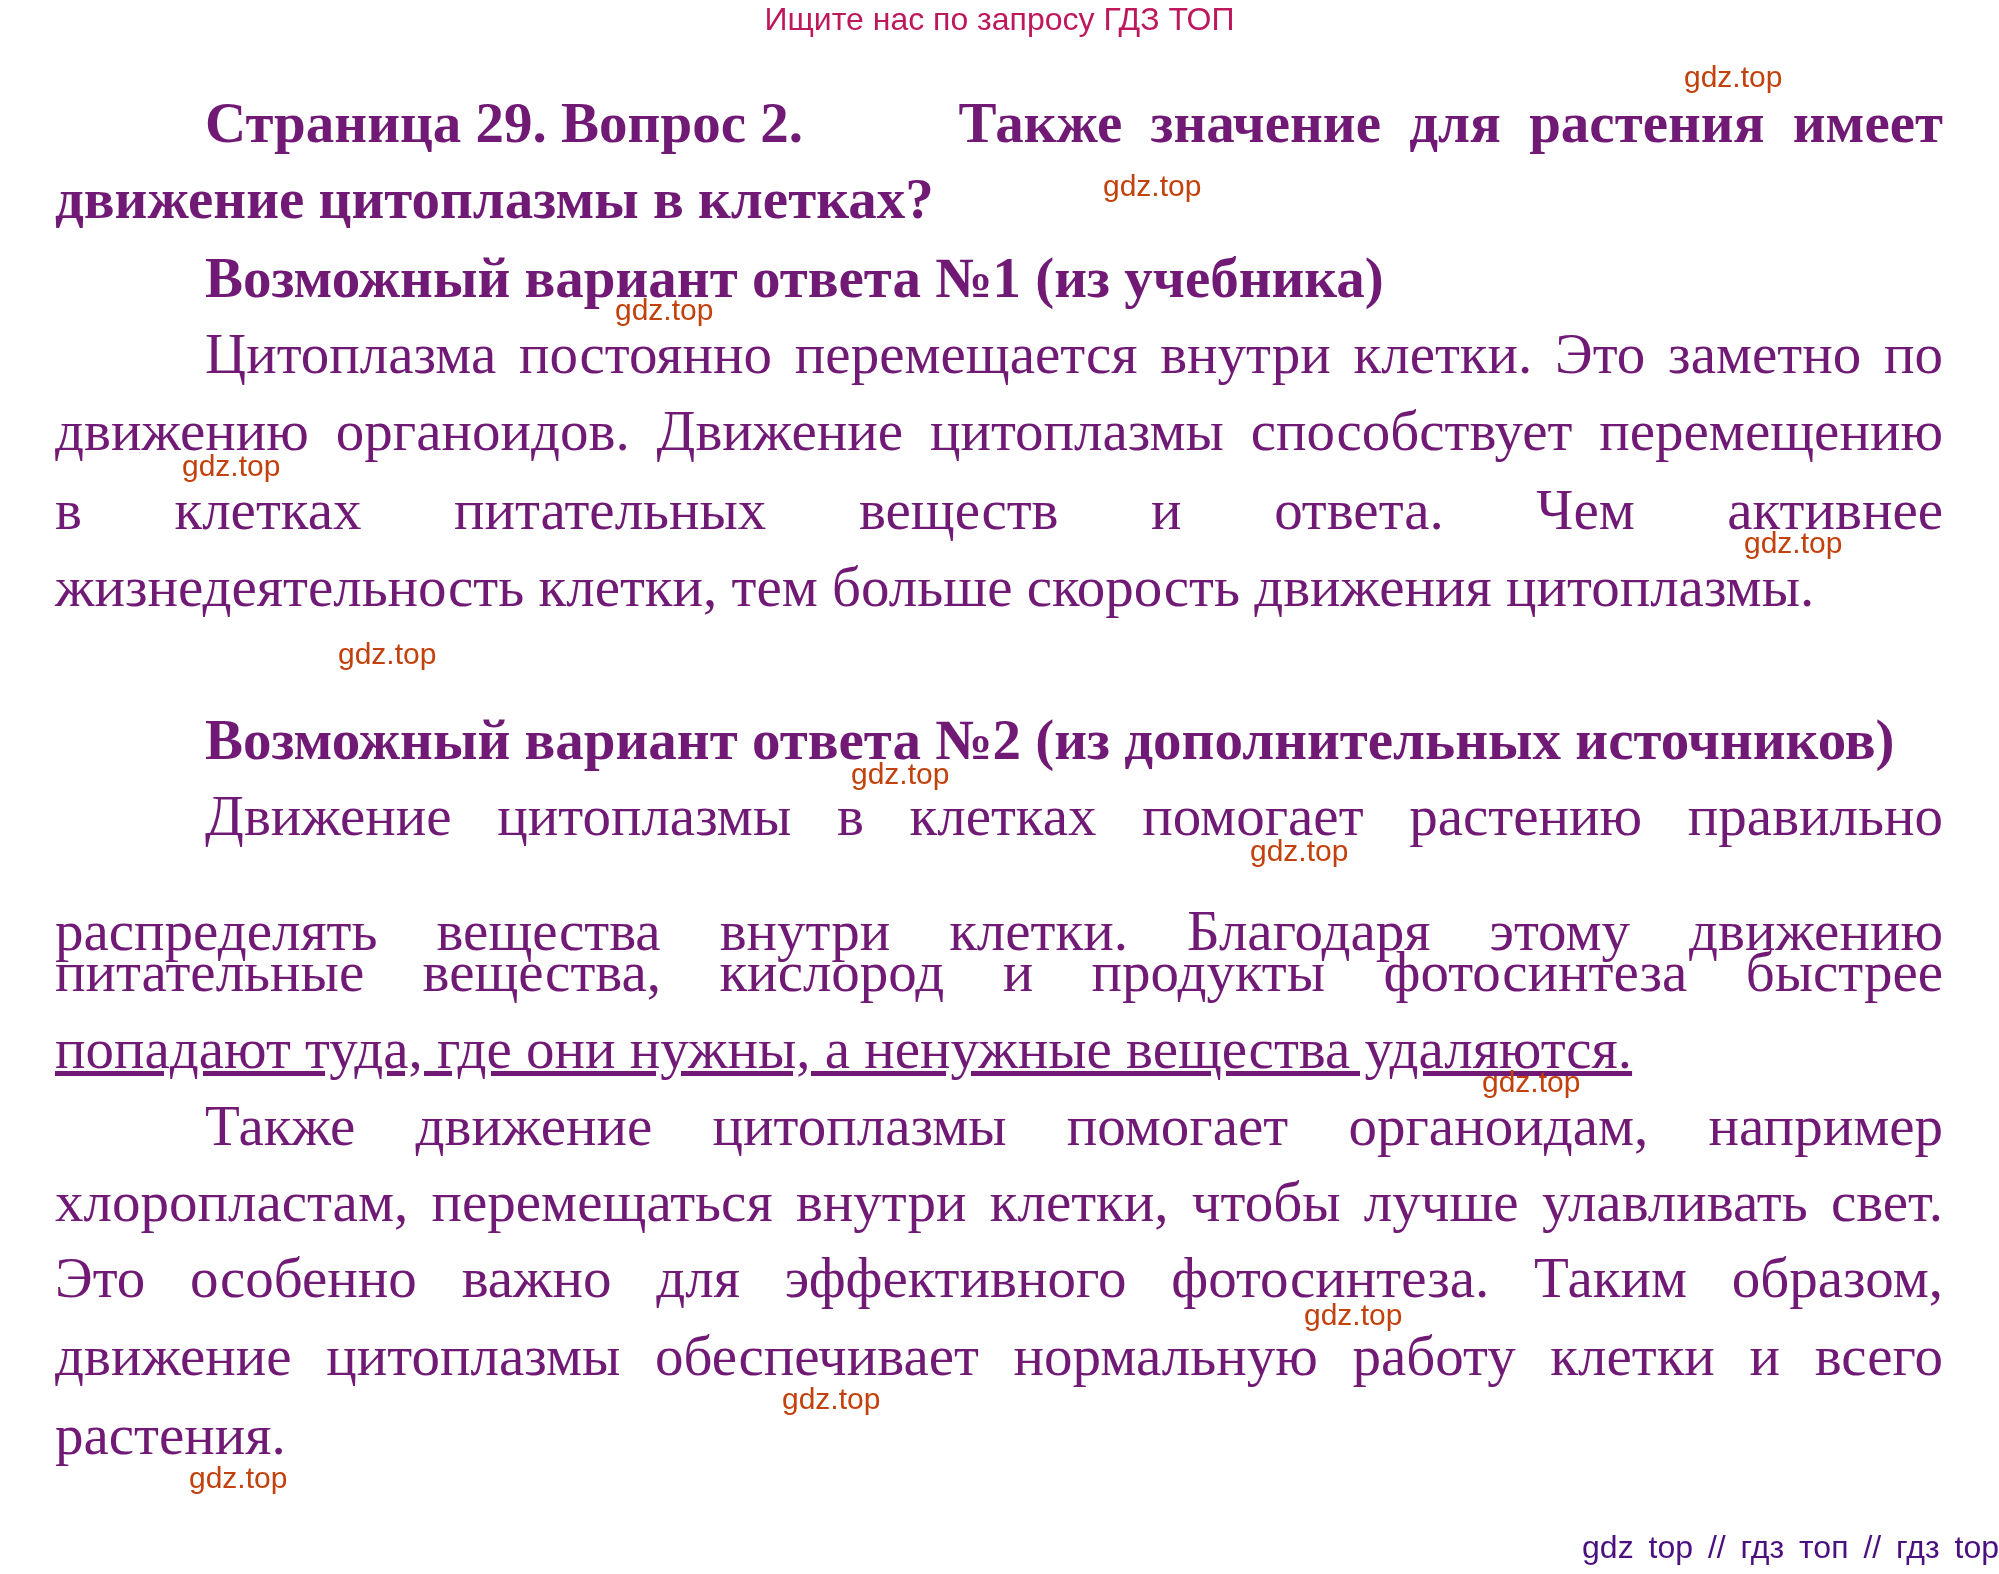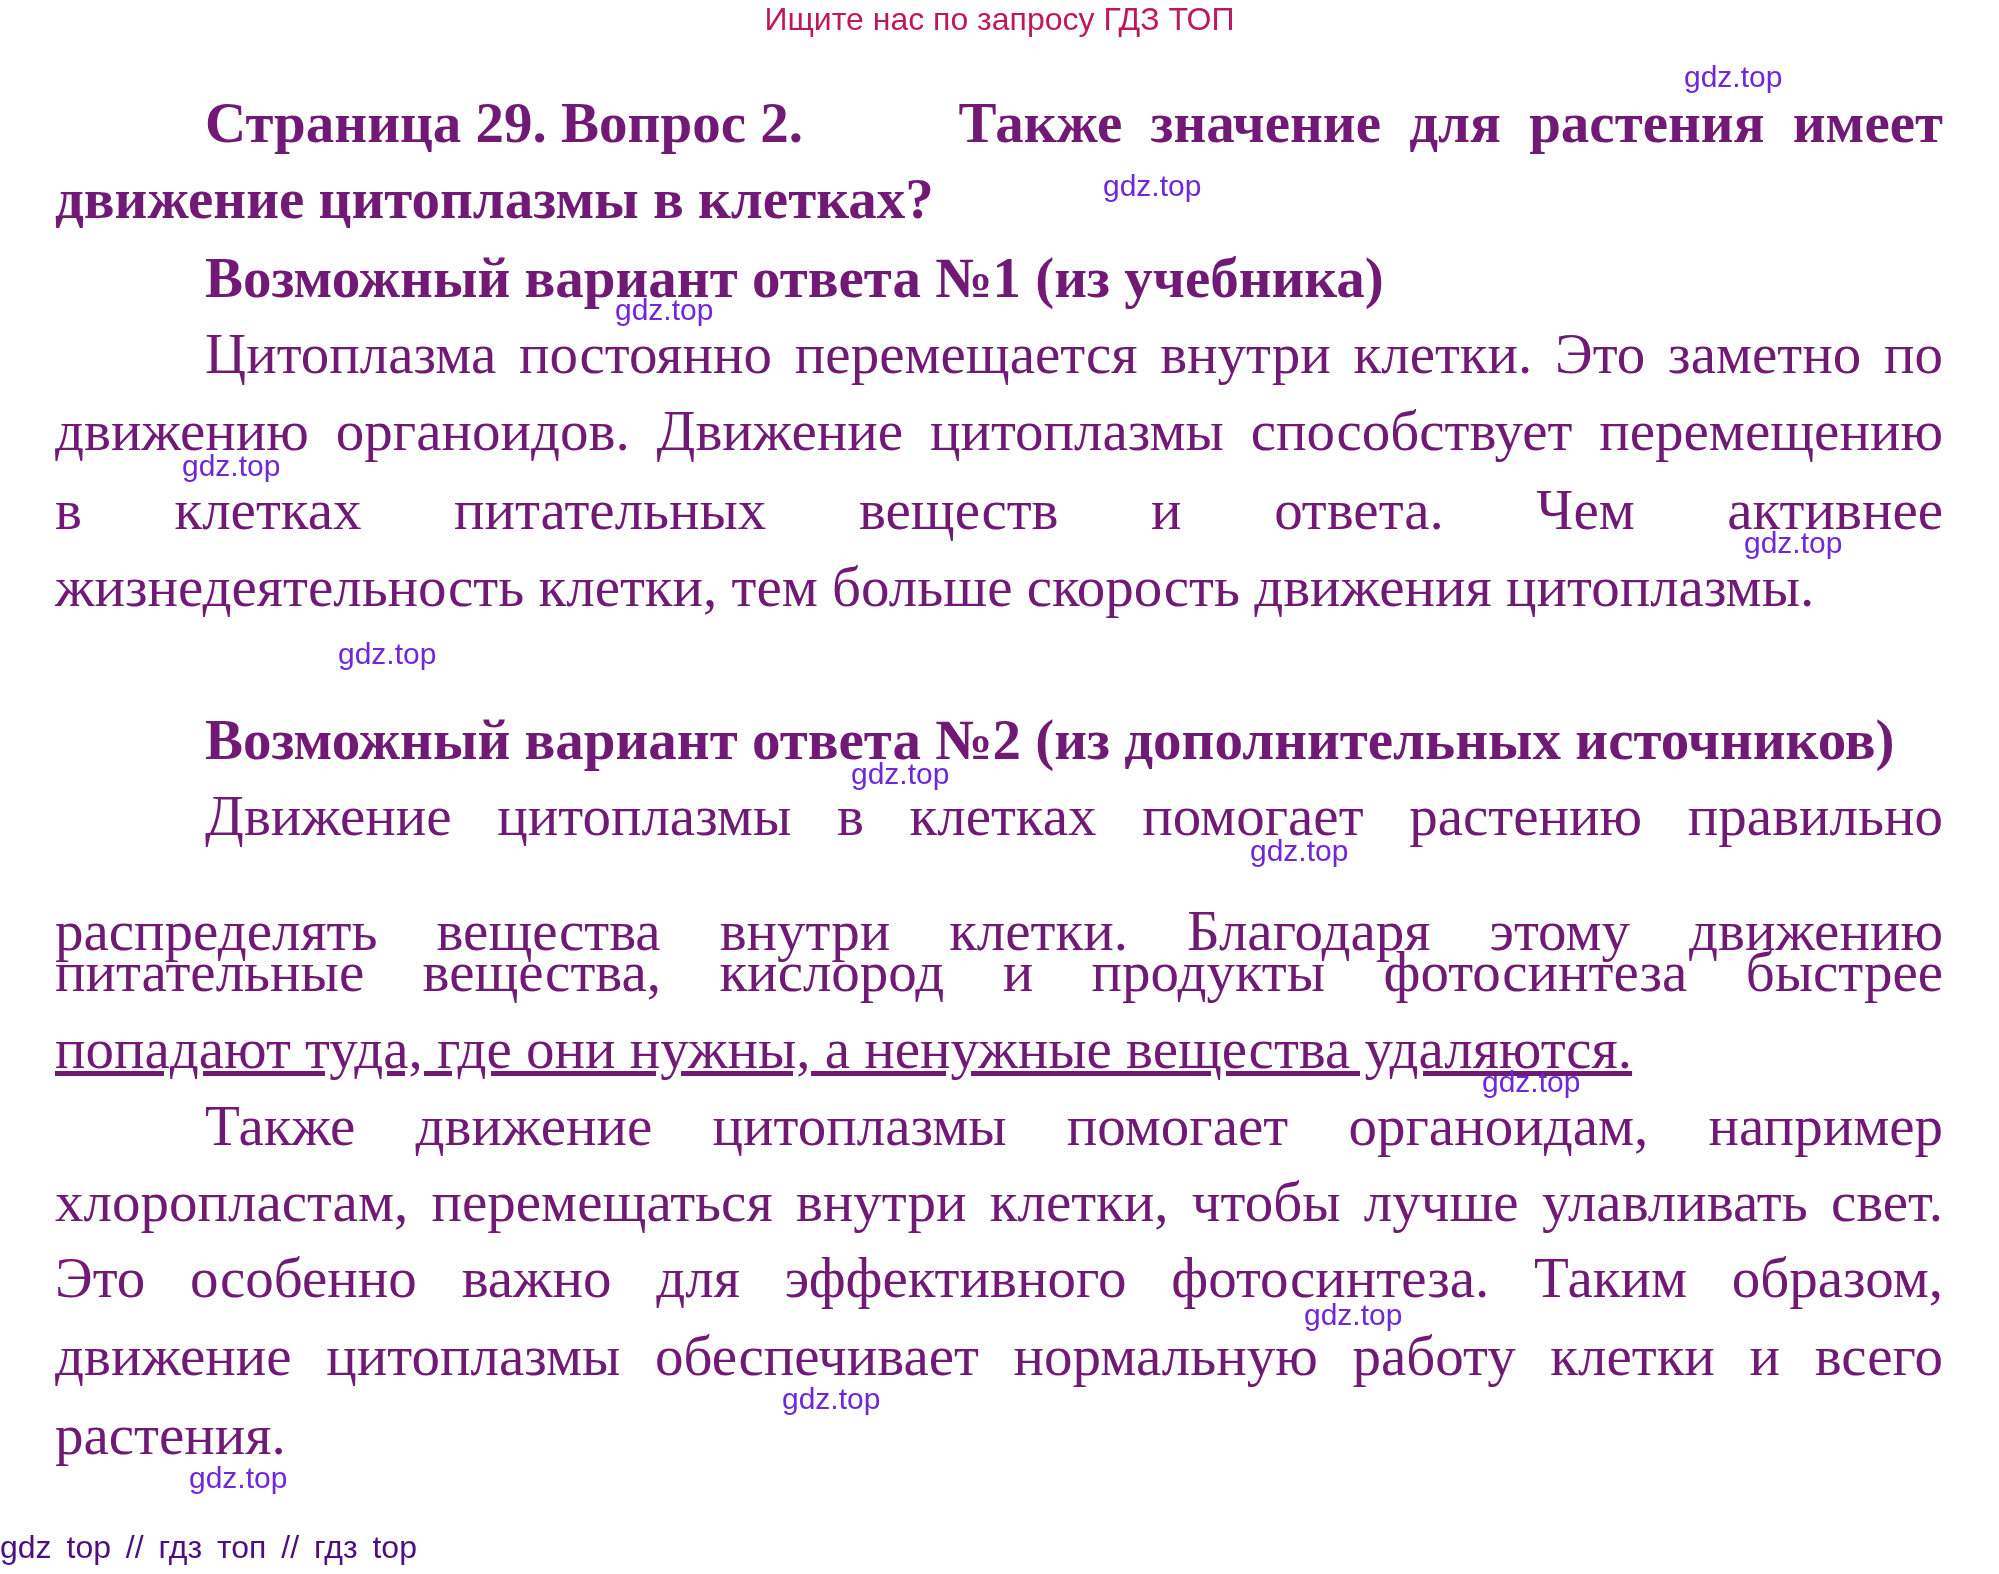--- a/index.html
+++ b/index.html
@@ -13,25 +13,25 @@
     position: absolute; left: 55px; width: 1888px;
     font-family: "Liberation Serif", serif; font-size: 57px;
     line-height: 60px; height: 60px; color: #701a75;
     white-space: nowrap; overflow: visible;
   }
   .line.j { text-align: justify; text-align-last: justify; white-space: normal; }
   .line.ind { left: 205px; width: 1738px; }
   .bold { font-weight: bold; }
   .wm {
     position: absolute; font-family: "Liberation Sans", sans-serif;
-    font-size: 30px; line-height: 30px; color: #6d28d9; white-space: nowrap;
+    font-size: 30px; line-height: 30px; color: #c2410c; white-space: nowrap;
   }
   .footer {
     position: absolute; left: 0; width: 1999px; top: 1527px; height: 40px;
-    text-align: left; color: #4a1080;
+    text-align: right; color: #4a1080;
     font-family: "Liberation Sans", sans-serif; font-size: 32px; line-height: 40px;
     word-spacing: 6px;
   }
 </style>
 </head>
 <body>
 
 <div class="banner">Ищите нас по запросу ГДЗ ТОП</div>
 
 <div class="line bold" style="top:93px; left:205px; width:1738px;">

